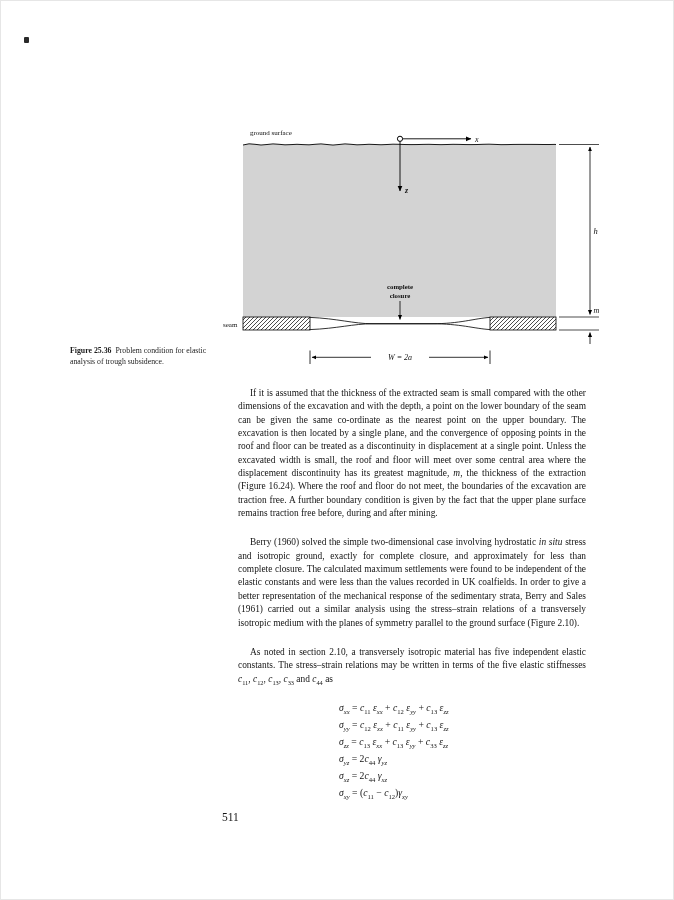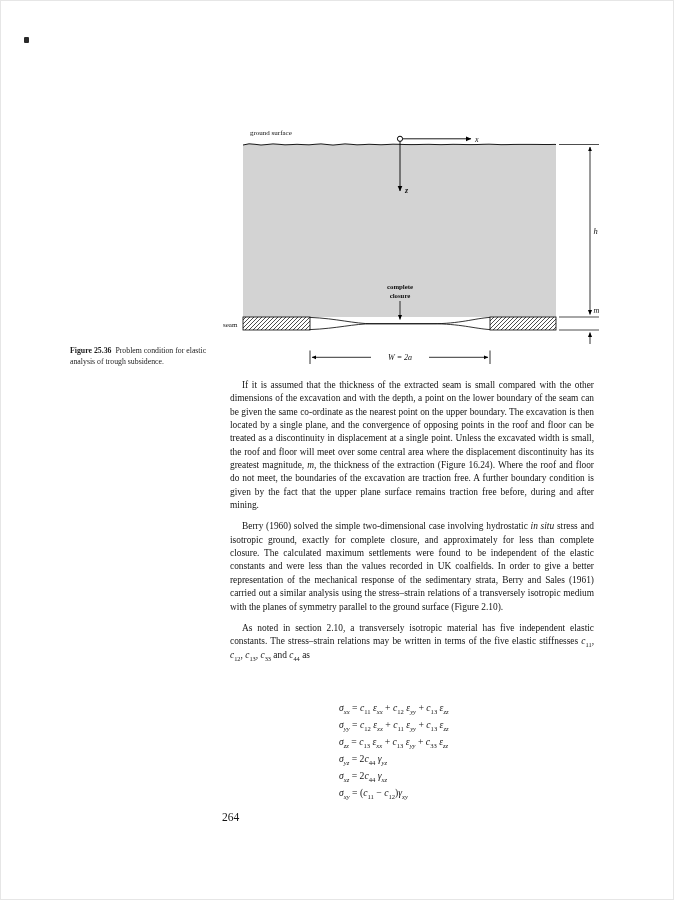--- a/index.html
+++ b/index.html
@@ -16,21 +16,21 @@
   .figure-svg { position:absolute; left:222px; top:117px; }
   .figure-caption {
     position:absolute; left:70px; top:346px; width:152px;
     font-size:7.8px; line-height:10.6px; color:#1c1c1c;
   }
   .figure-caption b { margin-right:4px; }
   .body-text {
     position:absolute; left:222px; top:371px; width:380px;
     font-size:9.4px; line-height:13.35px; text-align:justify; color:#141414;
   }
-  .body-text p { margin:8px; text-indent:12px; }
+  .body-text p { margin:16px; text-indent:12px; }
   .equations { position:absolute; left:339px; top:702px; font-size:9.7px; color:#141414; }
   .eq { height:17px; }
   .eq i { font-style:italic; }
   sub { font-size:0.68em; line-height:0; }
   .page-number { position:absolute; left:222px; top:811px; font-size:11.5px; }
   svg text { fill:#111; }
 </style>
 </head>
 <body>
 
@@ -100,15 +100,15 @@
 
   <div class="equations">
     <div class="eq"><i>σ</i><i><sub>xx</sub></i> = <i>c</i><sub>11</sub> <i>ε</i><i><sub>xx</sub></i> + <i>c</i><sub>12</sub> <i>ε</i><i><sub>yy</sub></i> + <i>c</i><sub>13</sub> <i>ε</i><i><sub>zz</sub></i></div>
     <div class="eq"><i>σ</i><i><sub>yy</sub></i> = <i>c</i><sub>12</sub> <i>ε</i><i><sub>xx</sub></i> + <i>c</i><sub>11</sub> <i>ε</i><i><sub>yy</sub></i> + <i>c</i><sub>13</sub> <i>ε</i><i><sub>zz</sub></i></div>
     <div class="eq"><i>σ</i><i><sub>zz</sub></i> = <i>c</i><sub>13</sub> <i>ε</i><i><sub>xx</sub></i> + <i>c</i><sub>13</sub> <i>ε</i><i><sub>yy</sub></i> + <i>c</i><sub>33</sub> <i>ε</i><i><sub>zz</sub></i></div>
     <div class="eq"><i>σ</i><i><sub>yz</sub></i> = 2<i>c</i><sub>44</sub> <i>γ</i><i><sub>yz</sub></i></div>
     <div class="eq"><i>σ</i><i><sub>xz</sub></i> = 2<i>c</i><sub>44</sub> <i>γ</i><i><sub>xz</sub></i></div>
     <div class="eq"><i>σ</i><i><sub>xy</sub></i> = (<i>c</i><sub>11</sub> − <i>c</i><sub>12</sub>)<i>γ</i><i><sub>xy</sub></i></div>
   </div>
 
-  <div class="page-number">264</div>
+  <div class="page-number">511</div>
 
 </div>
 
 </body></html>

